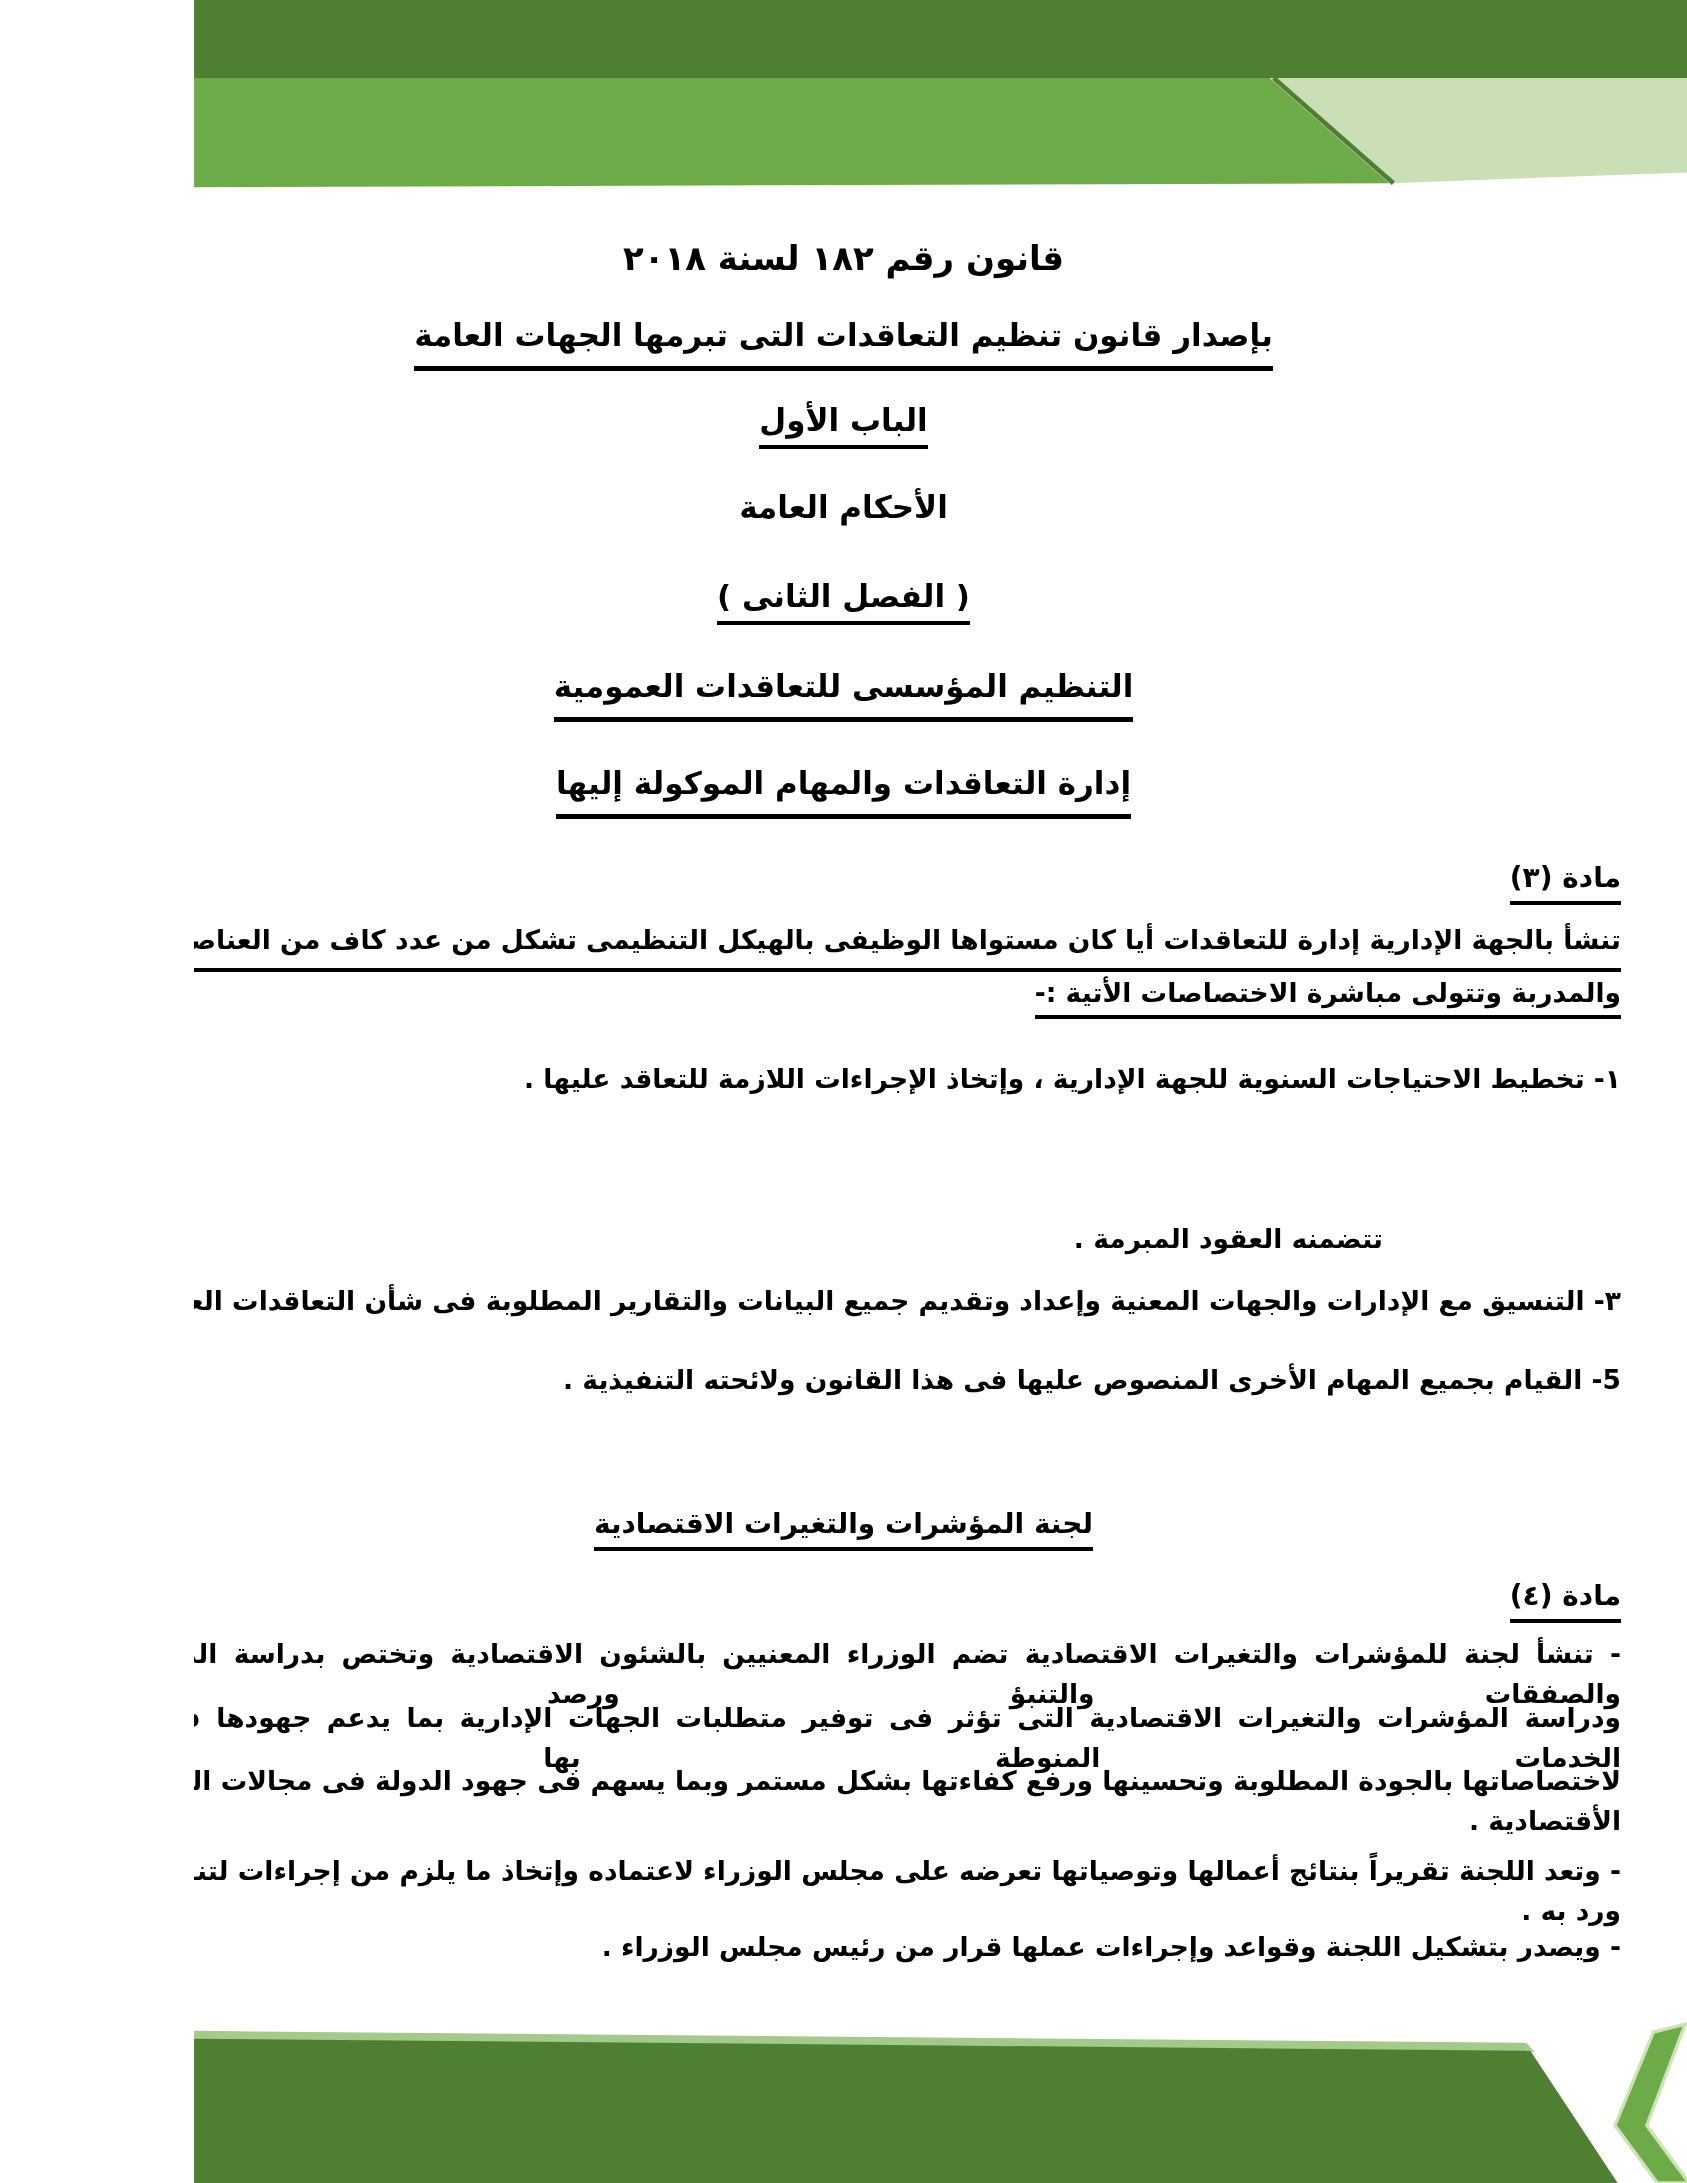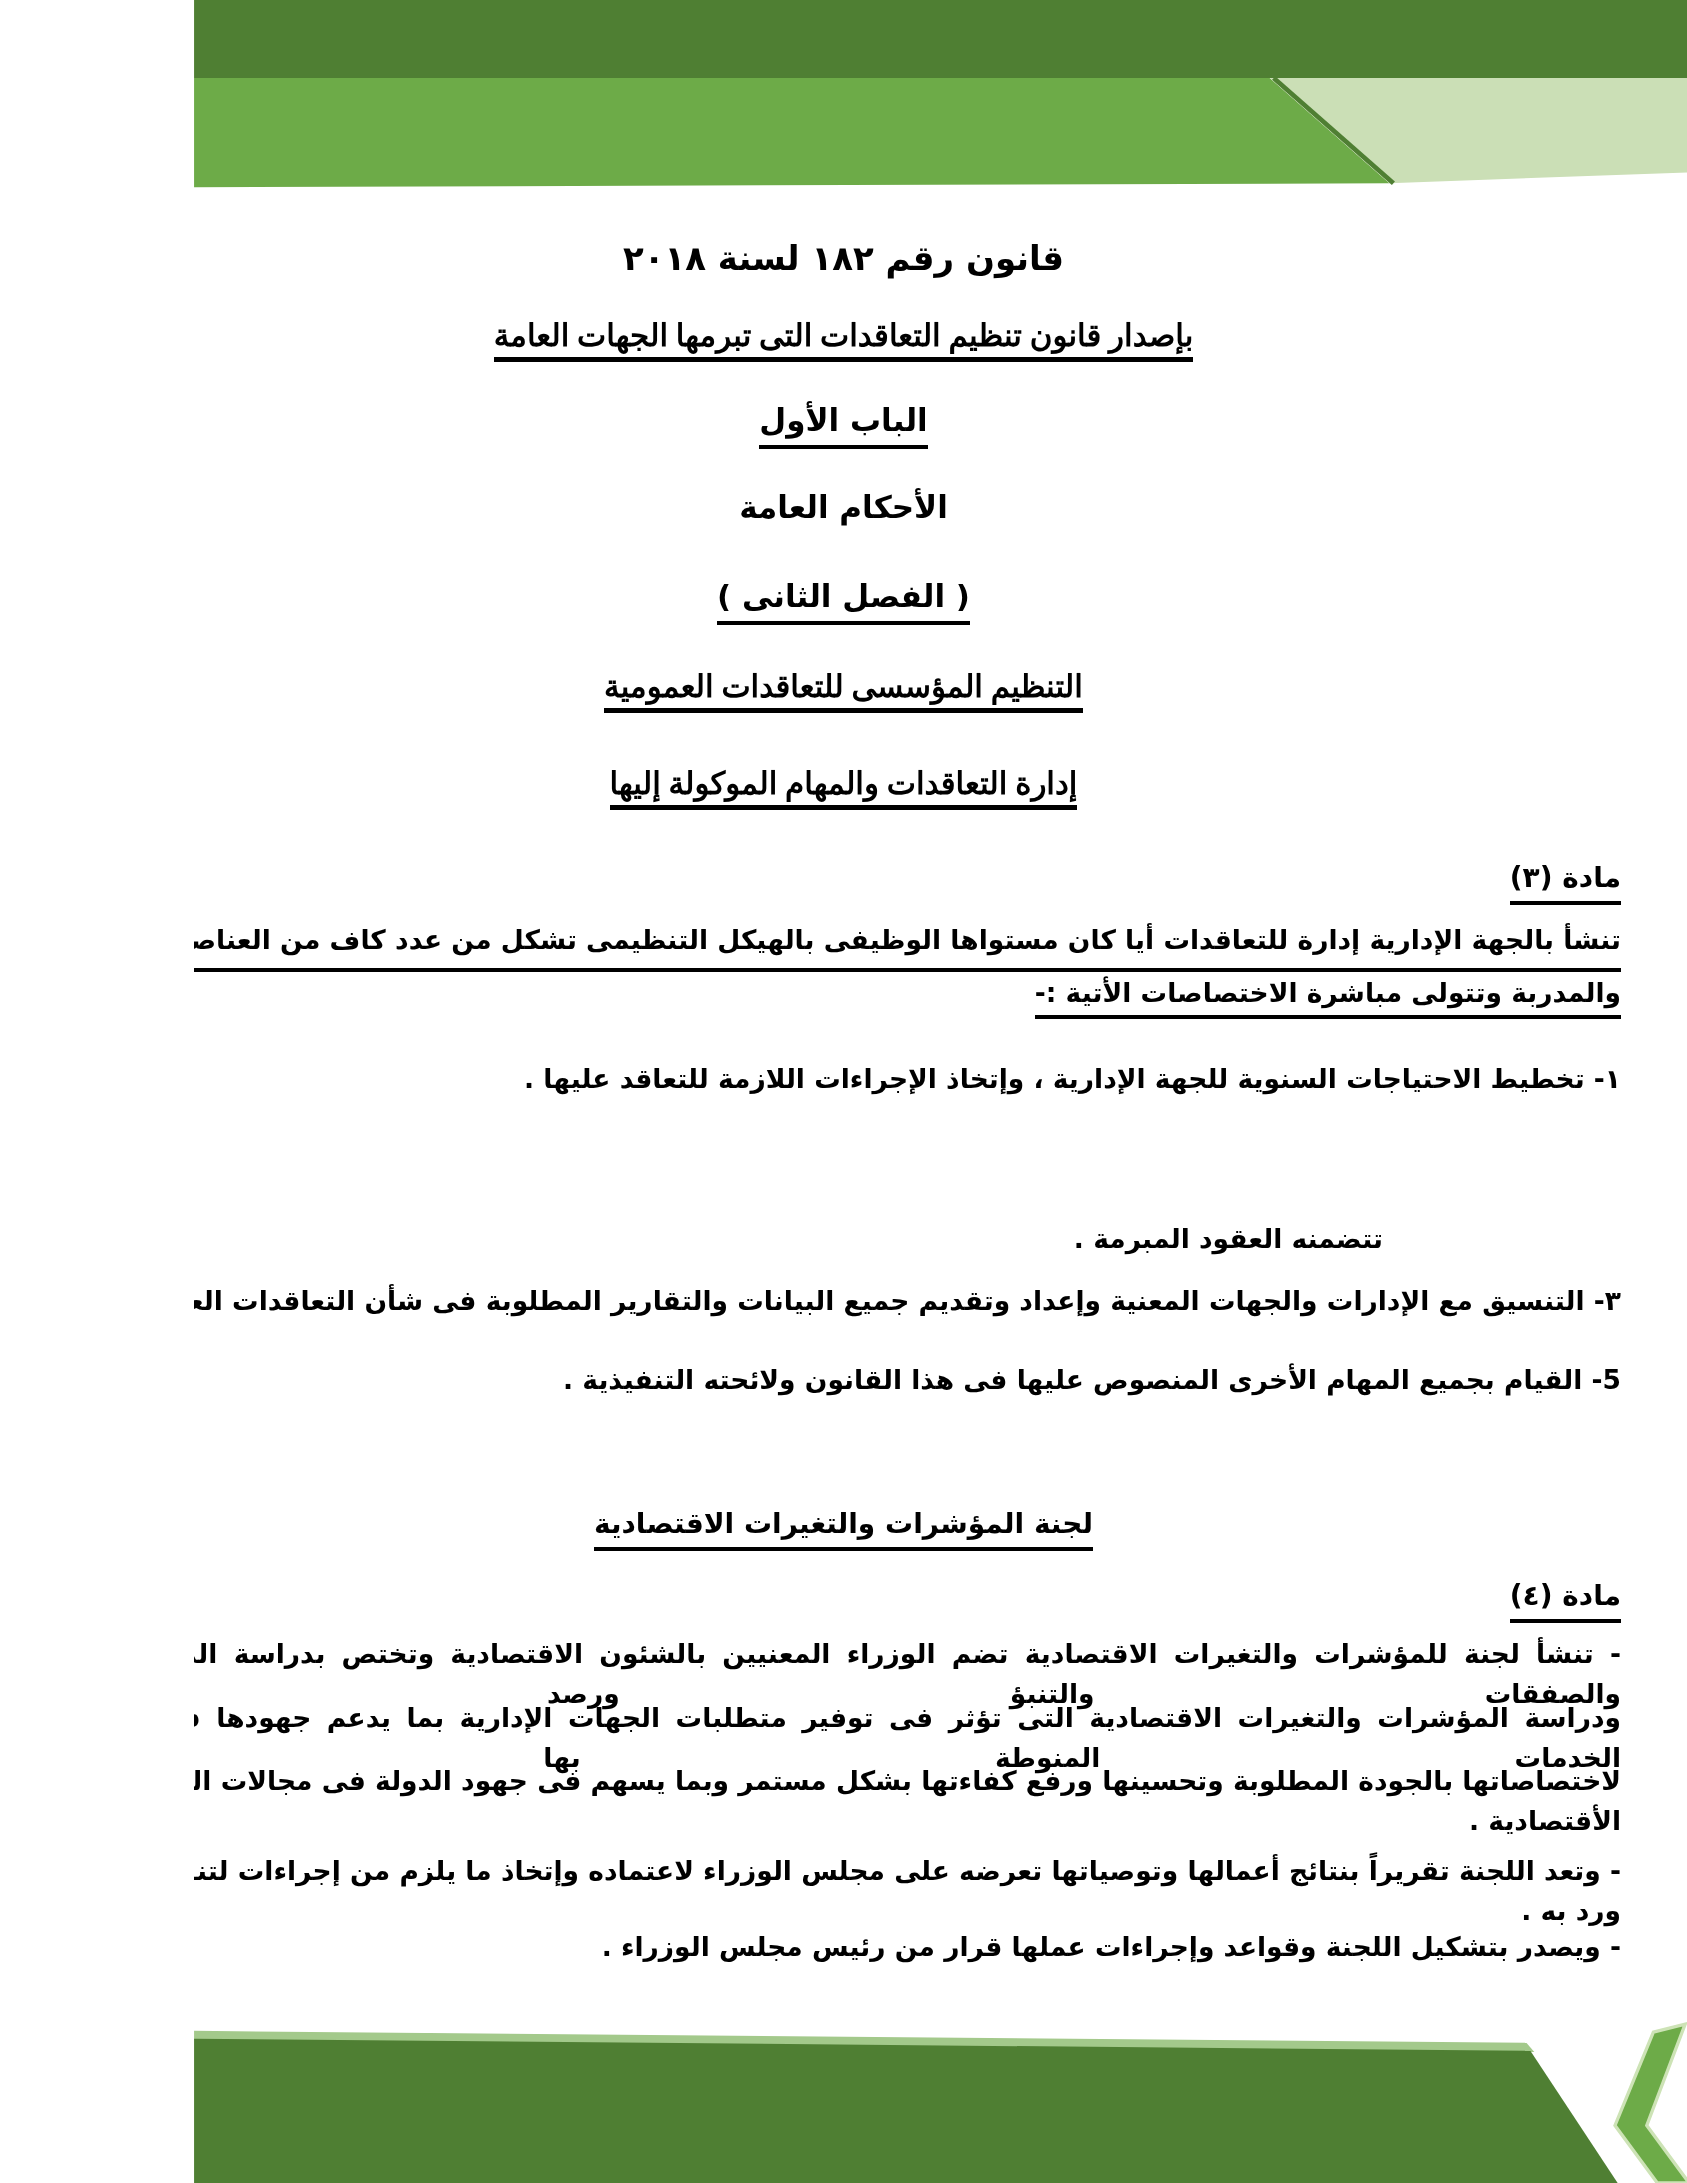--- a/index.html
+++ b/index.html
@@ -14,21 +14,21 @@
   }
   .deco{position:absolute;top:0;left:0;z-index:0;pointer-events:none;}
   .txt{
     position:absolute;right:66px;width:1555px;z-index:1;
     font-weight:bold;font-size:26.5px;line-height:1.5;
   }
   .center{text-align:center;}
   .rightal{text-align:right;}
   .just{text-align:justify;text-align-last:justify;}
   .u{border-bottom:4.6px solid #000;padding-bottom:6.6px;margin-top:8px;}
-  .u2{border-bottom:5.3px solid #000;padding-bottom:4px;font-family:Liberation Serif, serif;}
+  .u2{border-bottom:5.3px solid #000;padding-bottom:13px;}
   .ul-block{border-bottom:4.6px solid #000;padding-bottom:8px;margin-left:32px;}
   .title1{font-size:34px;}
   .h1{font-size:31px;}
   .label{font-size:28px;}
   .indent2{padding-right:238px;}
   .pagenum{
     position:absolute;z-index:1;font-weight:bold;font-size:25px;
     left:1629px;top:2036px;width:53px;text-align:center;direction:rtl;
   }
 </style>

